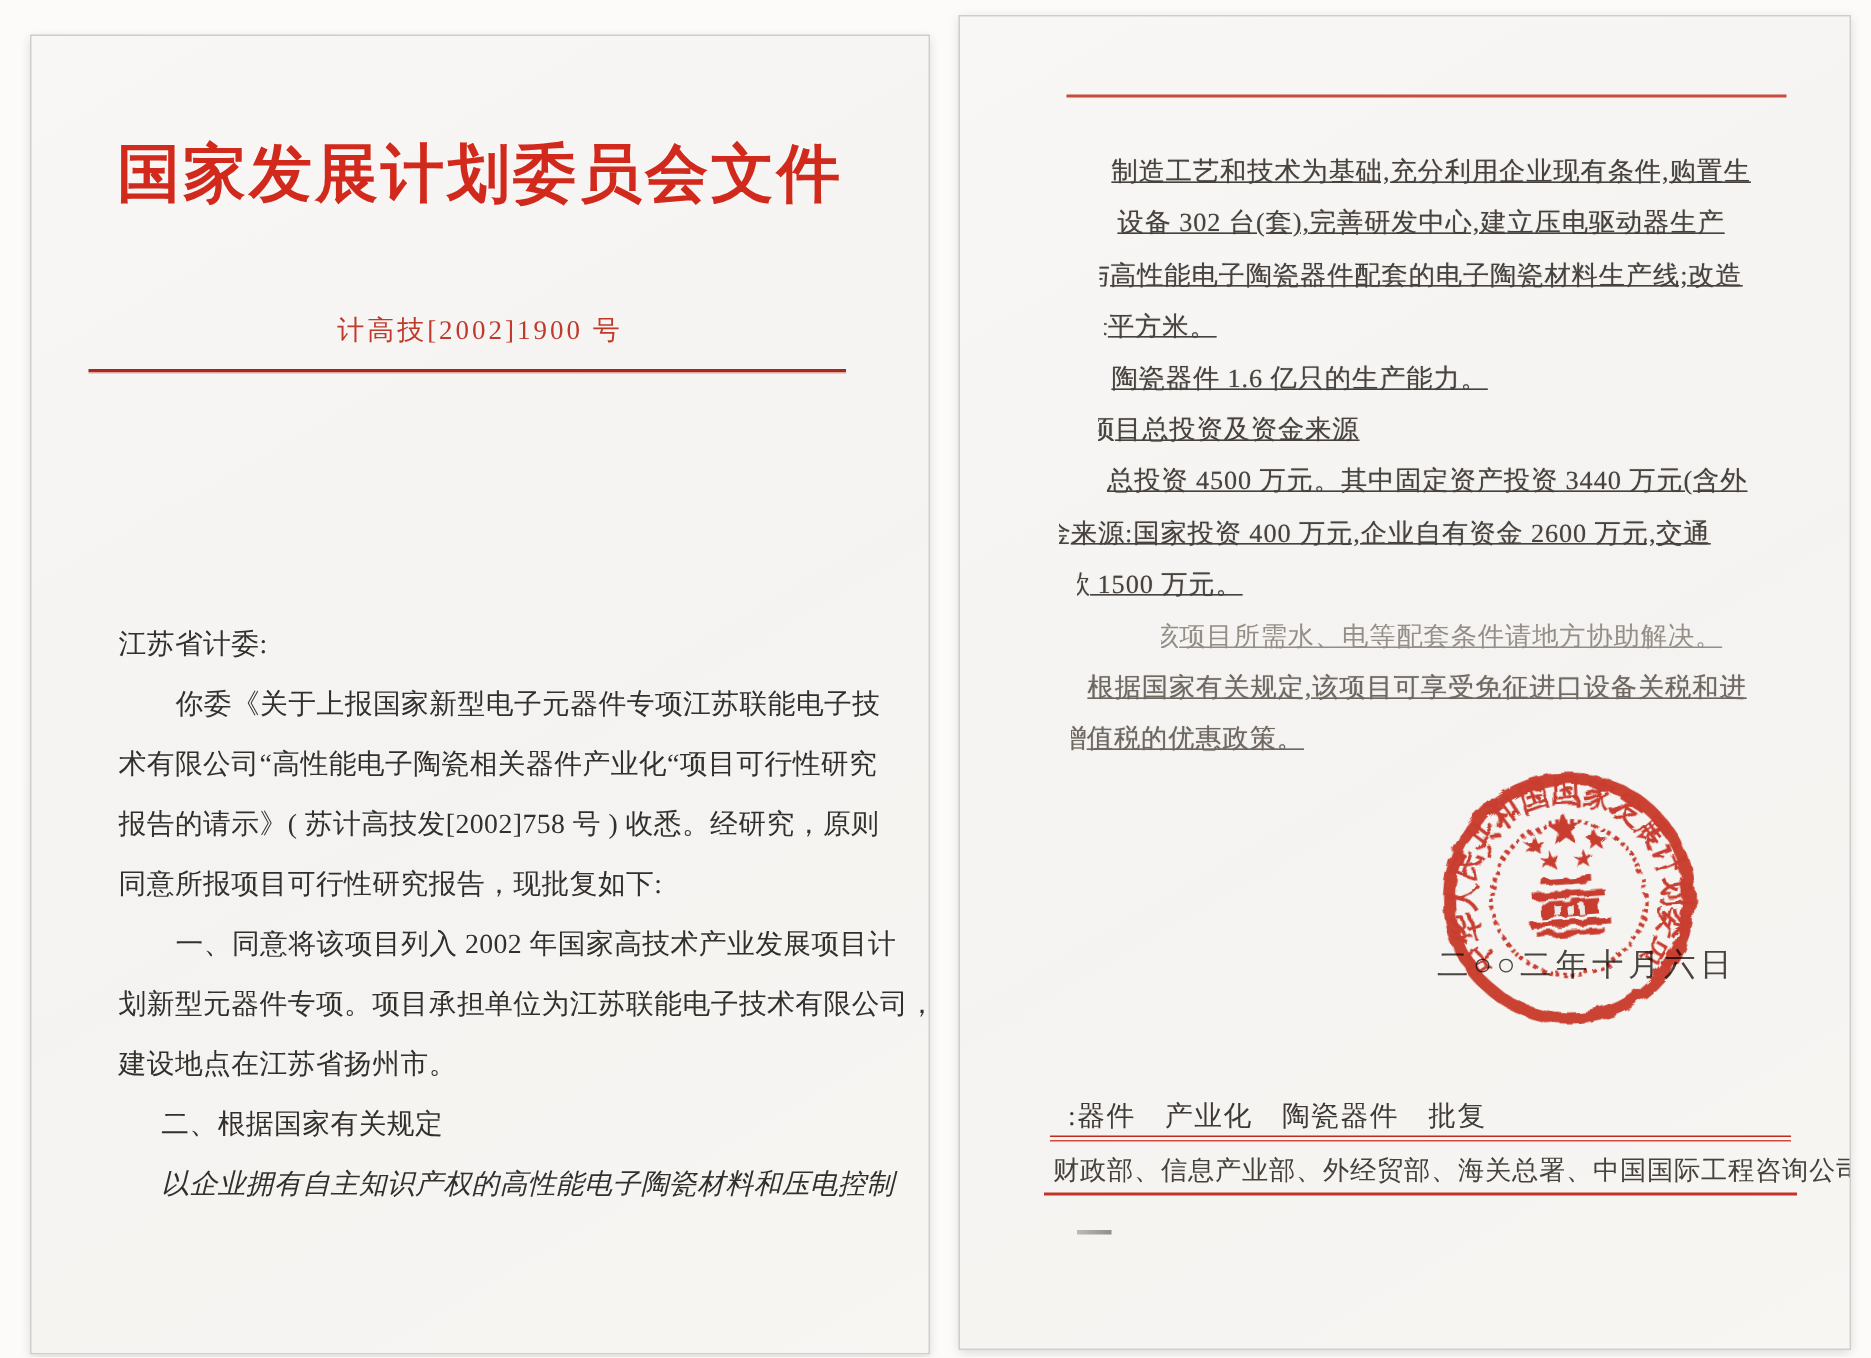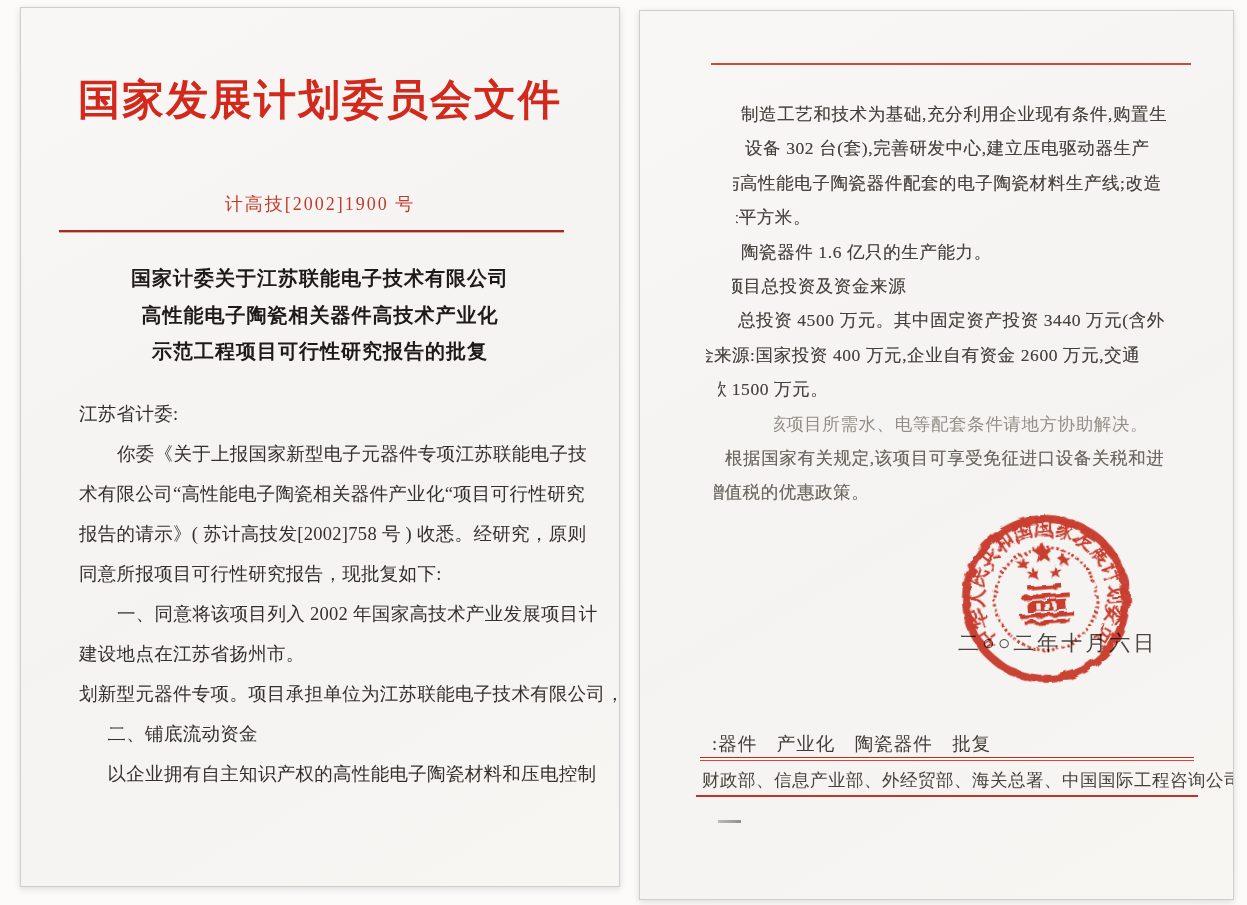--- a/index.html
+++ b/index.html
@@ -1,40 +1,40 @@
 <!DOCTYPE html>
 <html><head>
 <meta charset="utf-8">
 <style>
   html,body{margin:0;padding:0;background:#fcfbfa;}
   .canvas{position:relative;width:1247px;height:905px;background:#fcfbfa;overflow:hidden;
           font-family:"Liberation Serif","DejaVu Serif",serif;}
   .page{position:absolute;background:linear-gradient(150deg,#f8f7f5 0%,#f4f3f1 55%,#f7f6f3 100%);
         border:1px solid #cfcecc;box-shadow:0 2px 7px rgba(0,0,0,.13);overflow:hidden;}
-  .page-left{left:20px;top:7px;width:598px;height:878px;}
+  .page-left{left:20px;top:23px;width:598px;height:878px;}
   .page-right{left:639px;top:10px;width:593px;height:888px;}
 
   
   .lp-header{position:absolute;top:64px;left:0;width:100%;text-align:center;
              font-size:42px;font-weight:bold;color:#d2291d;letter-spacing:2px;white-space:nowrap;}
   .lp-docnum{position:absolute;top:184px;left:0;width:100%;text-align:center;
              font-size:18px;color:#c03a2b;letter-spacing:2px;}
   .lp-rule{position:absolute;top:222px;left:38px;width:505px;height:2px;background:#a42a20;
            box-shadow:0 1px 0 rgba(196,72,52,.45);}
   .lp-title{position:absolute;top:252px;left:0;width:100%;text-align:center;font-weight:bold;
             font-size:20px;color:#1d1a18;line-height:36.5px;letter-spacing:1px;}
   .lp-body{position:absolute;top:386px;left:58px;width:560px;font-size:18.5px;color:#332f2c;
            line-height:40px;letter-spacing:.3px;}
   .lp-body .line{white-space:nowrap;}
 
   
   .rp-toprule{position:absolute;top:52px;left:71px;width:480px;height:1.7px;background:#c84b3c;}
   .rp-body{position:absolute;top:86px;left:66px;width:500px;font-size:17.5px;line-height:34.4px;
            color:#47423d;letter-spacing:.6px;text-shadow:0 0 .6px rgba(70,64,58,.5);}
-  .rp-body .rline{white-space:nowrap;}
+  .rp-body .rline{white-space:nowrap;text-decoration:underline;}
   .rline.dim{color:#6e6861;}
   .rline.faint{color:#948e86;text-shadow:none;text-align:center;}
   .cutc{display:inline-block;overflow:hidden;vertical-align:top;height:1.45em;}
   .rp-date{position:absolute;left:318px;top:618px;font-size:21px;letter-spacing:3px;color:#4a4540;}
   .seal{position:absolute;left:289px;top:471px;width:234px;height:234px;
         mix-blend-mode:multiply;opacity:.95;transform:rotate(-4deg);}
   .rp-keywords{position:absolute;left:72px;top:720px;font-size:18.5px;color:#3f3a35;letter-spacing:1px;white-space:nowrap;}
   .rp-rule-a{position:absolute;left:60px;top:746px;width:494px;height:4px;
              border-top:1.7px solid #bf2b1e;border-bottom:1.2px solid #cf4a3a;box-sizing:border-box;}
   .rp-cc{position:absolute;left:62px;top:757px;font-size:17.5px;color:#46413b;letter-spacing:.5px;white-space:nowrap;}
@@ -44,36 +44,31 @@
 </style>
 </head>
 <body>
 
 <div class="canvas">
 
   <div class="page page-left">
     <div class="lp-header">国家发展计划委员会文件</div>
     <div class="lp-docnum">计高技[2002]1900 号</div>
     <div class="lp-rule"></div>
-    <div class="lp-title">
-        <div class="tline">国家计委关于江苏联能电子技术有限公司</div>
-        <div class="tline">高性能电子陶瓷相关器件高技术产业化</div>
-        <div class="tline">示范工程项目可行性研究报告的批复</div>
-      </div>
     <div class="lp-body">
         <div class="line" style="padding-left: 0px;">江苏省计委:</div>
         <div class="line" style="padding-left: 38px;">你委《关于上报国家新型电子元器件专项江苏联能电子技</div>
         <div class="line" style="padding-left: 0px;">术有限公司“高性能电子陶瓷相关器件产业化“项目可行性研究</div>
         <div class="line" style="padding-left: 0px;">报告的请示》( 苏计高技发[2002]758 号 ) 收悉。经研究，原则</div>
         <div class="line" style="padding-left: 0px;">同意所报项目可行性研究报告，现批复如下:</div>
         <div class="line" style="padding-left: 38px;">一、同意将该项目列入 2002 年国家高技术产业发展项目计</div>
+        <div class="line" style="padding-left: 0px;">划新型元器件专项。项目承担单位为江苏联能电子技术有限公司，</div>
         <div class="line" style="padding-left: 0px;">建设地点在江苏省扬州市。</div>
-        <div class="line" style="padding-left: 0px;">划新型元器件专项。项目承担单位为江苏联能电子技术有限公司，</div>
-        <div class="line" style="padding-left: 28.5px;">二、铺底流动资金</div>
-        <div class="line" style="padding-left: 28.5px;">以企业拥有自主知识产权的高性能电子陶瓷材料和压电控制</div>
+        <div class="line" style="padding-left: 28.5px;">二、根据国家有关规定</div>
+        <div class="line" style="padding-left: 28.5px; font-style: italic;">以企业拥有自主知识产权的高性能电子陶瓷材料和压电控制</div>
       </div>
   </div>
 
   <div class="page page-right">
     <div class="rp-toprule"></div>
     <div class="rp-body">
         <div class="rline" style="padding-left: 35px;">制造工艺和技术为基础,充分利用企业现有条件,购置生</div>
         <div class="rline" style="padding-left: 39px;">设备 302 台(套),完善研发中心,建立压电驱动器生产</div>
         <div class="rline" style="padding-left: 27px;"><span class="cutc" style="width: 0.4em;"><span style="margin-left: -0.6em; display: inline-block;">与</span></span>高性能电子陶瓷器件配套的电子陶瓷材料生产线;改造</div>
         <div class="rline" style="padding-left: 30px;"><span class="cutc" style="width: 0.15em;"><span style="margin-left: -0.85em; display: inline-block;">米</span></span>平方米。</div>

